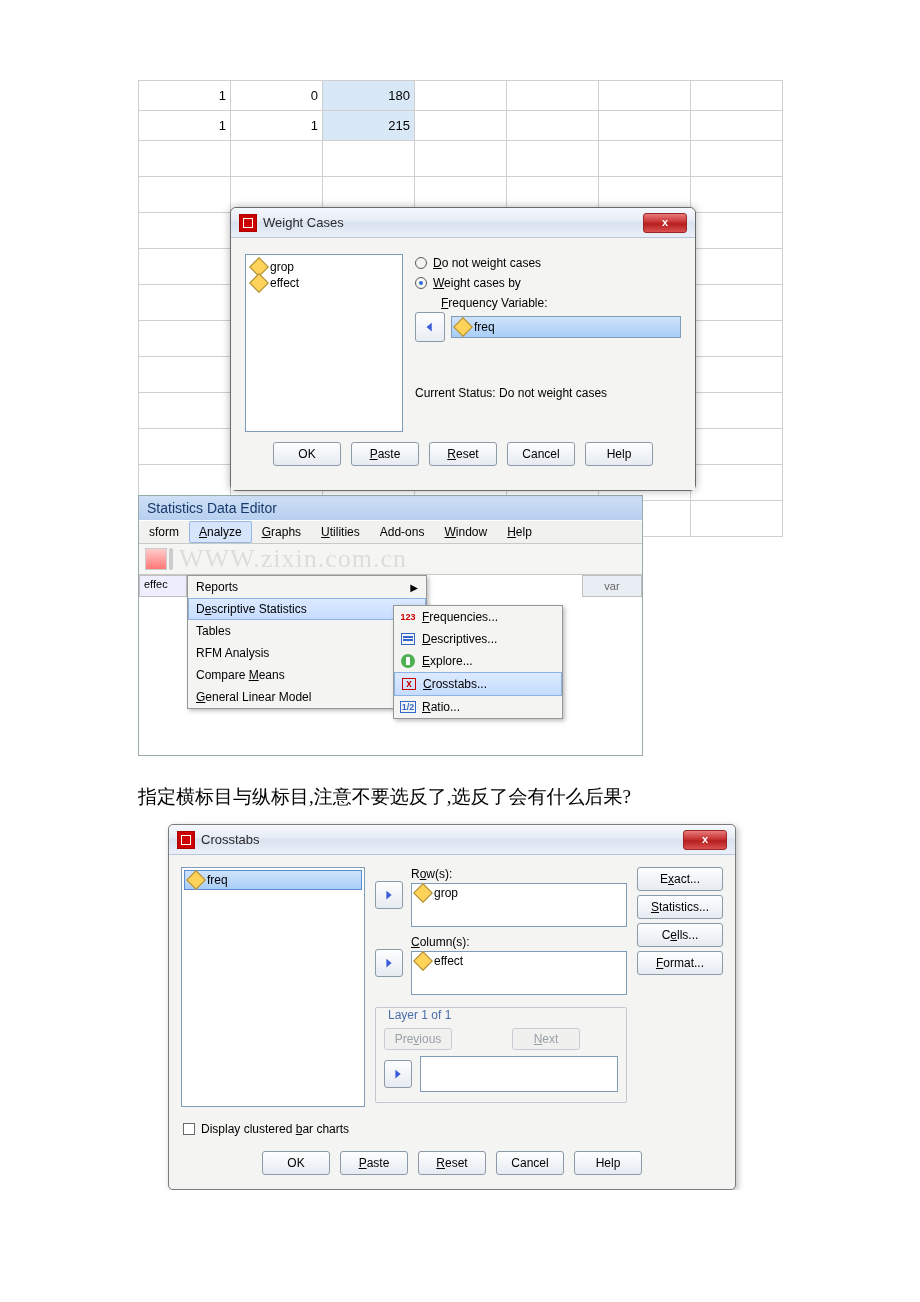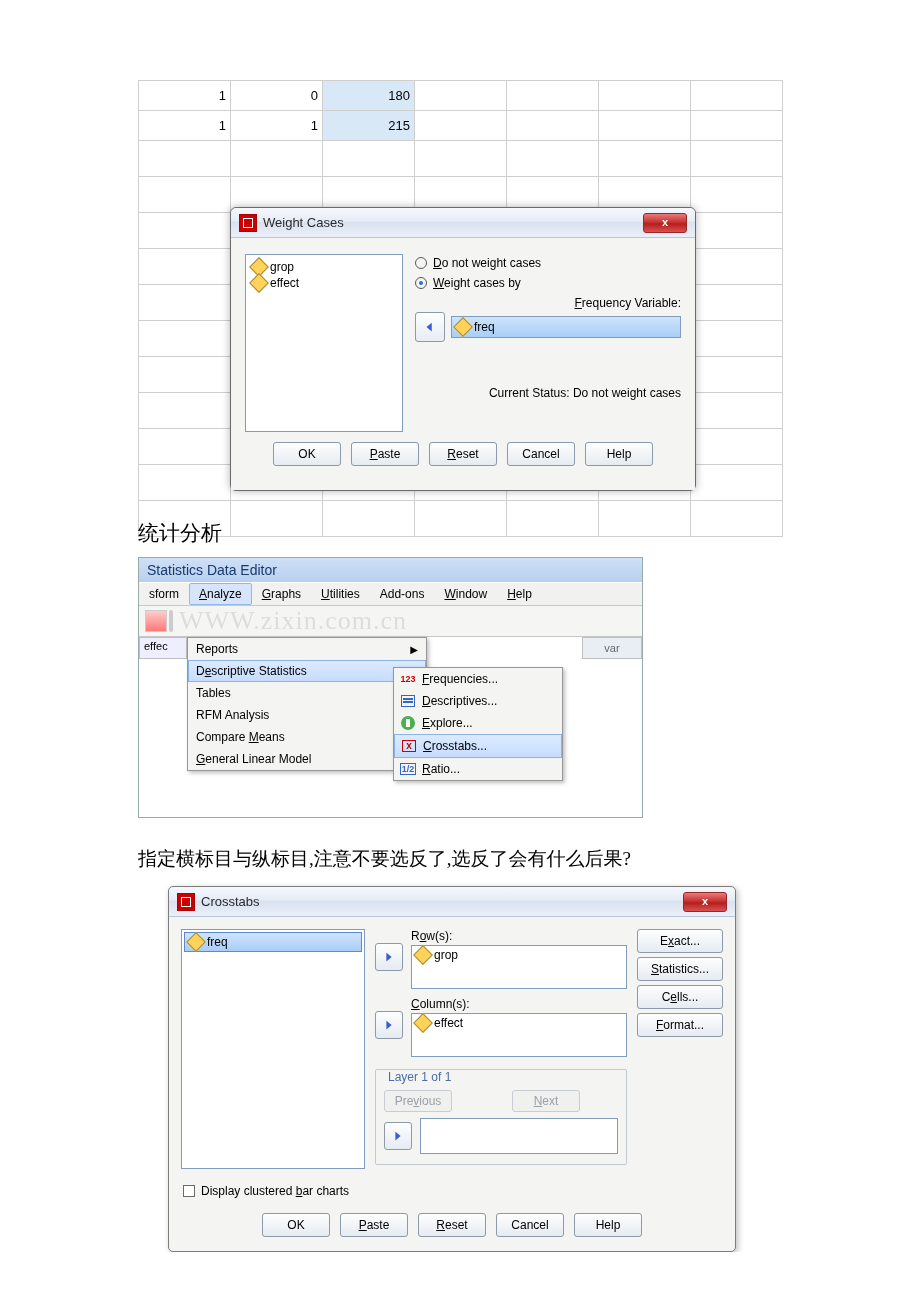--- a/index.html
+++ b/index.html
@@ -21,21 +21,21 @@
   .titlebar .app-icon::after { content: ""; position:absolute; inset:3px; border:1px solid #fff; }
   .titlebar .ttl { font-size: 13px; color: #2a2a2a; }
   .close-btn { margin-left: auto; width: 44px; height: 20px; border-radius: 3px; border: 1px solid #9a2626;
     background: linear-gradient(#e97b7b, #c73232 45%, #b51e1e 55%, #db5151); color: #fff; font-weight: bold; text-align: center; line-height: 17px; font-size: 11px; cursor: pointer; }
   .dlg-body { padding: 16px 14px 10px; background: #f4f4f3; }
   .wc-row { display: flex; gap: 12px; }
   .var-list { width: 158px; height: 178px; background: #fff; border: 1px solid #7f9db9; padding: 4px; font-size: 12px; }
   .var-item { display: flex; align-items: center; gap: 4px; padding: 1px 2px; }
   .ruler-icon { width: 14px; height: 14px; display: inline-block; position: relative; transform: rotate(45deg); }
   .ruler-icon::before { content:""; position:absolute; inset:0; background:#ffd35a; border:1px solid #a9893a; }
-  .right-col { flex: 1; text-align: right; }
+  .right-col { flex: 1; }
   .radio-row { display: flex; align-items: center; gap: 6px; margin: 2px 0 6px; font-size: 12px; }
   .radio { width: 12px; height: 12px; border: 1px solid #5a5a5a; border-radius: 50%; display:inline-block; position:relative; }
   .radio.checked::after { content:""; position:absolute; inset:3px; background:#2a6fd6; border-radius:50%; }
   .freq-lbl { margin: 6px 0 2px 26px; font-size: 12px; }
   .freq-row { display: flex; align-items: center; gap: 6px; margin-left: 0; }
   .arrow-btn { width: 30px; height: 30px; border: 1px solid #8b99a9; border-radius: 3px;
     background: linear-gradient(#fdfefe,#e8edf3); display:flex; align-items:center; justify-content:center; cursor:pointer; }
   .arrow-btn svg { width: 14px; height: 14px; }
   .freq-field { flex:1; height: 22px; border: 1px solid #7f9db9; background: linear-gradient(#cfe3fb,#a9cef7); display:flex; align-items:center; gap:4px; padding:0 4px; font-size:12px; }
   .status-line { margin-top: 44px; font-size: 12px; }
@@ -274,21 +274,20 @@
       <div class="btn-row">
         <button class="std-btn">OK</button>
         <button class="std-btn"><span class="ul">P</span>aste</button>
         <button class="std-btn"><span class="ul">R</span>eset</button>
         <button class="std-btn">Cancel</button>
         <button class="std-btn">Help</button>
       </div>
     </div>
   </div>
 
-  <div class="section-text">统计分析</div>
 
   <div class="editor">
     <div class="editor-ttl">Statistics Data Editor</div>
     <div class="menubar">
       <span class="mitem">sform</span>
       <span class="mitem sel"><span class="ul">A</span>nalyze</span>
       <span class="mitem"><span class="ul">G</span>raphs</span>
       <span class="mitem"><span class="ul">U</span>tilities</span>
       <span class="mitem">Add-ons</span>
       <span class="mitem"><span class="ul">W</span>indow</span>

